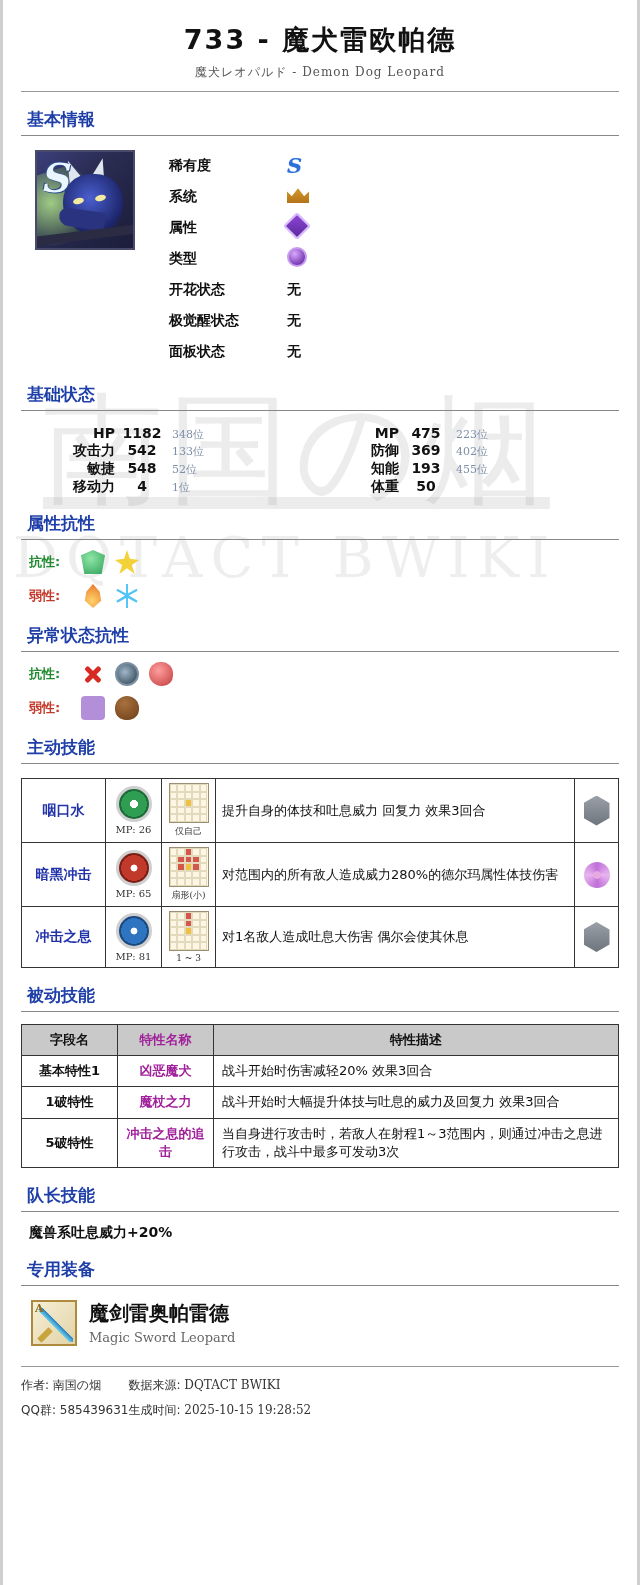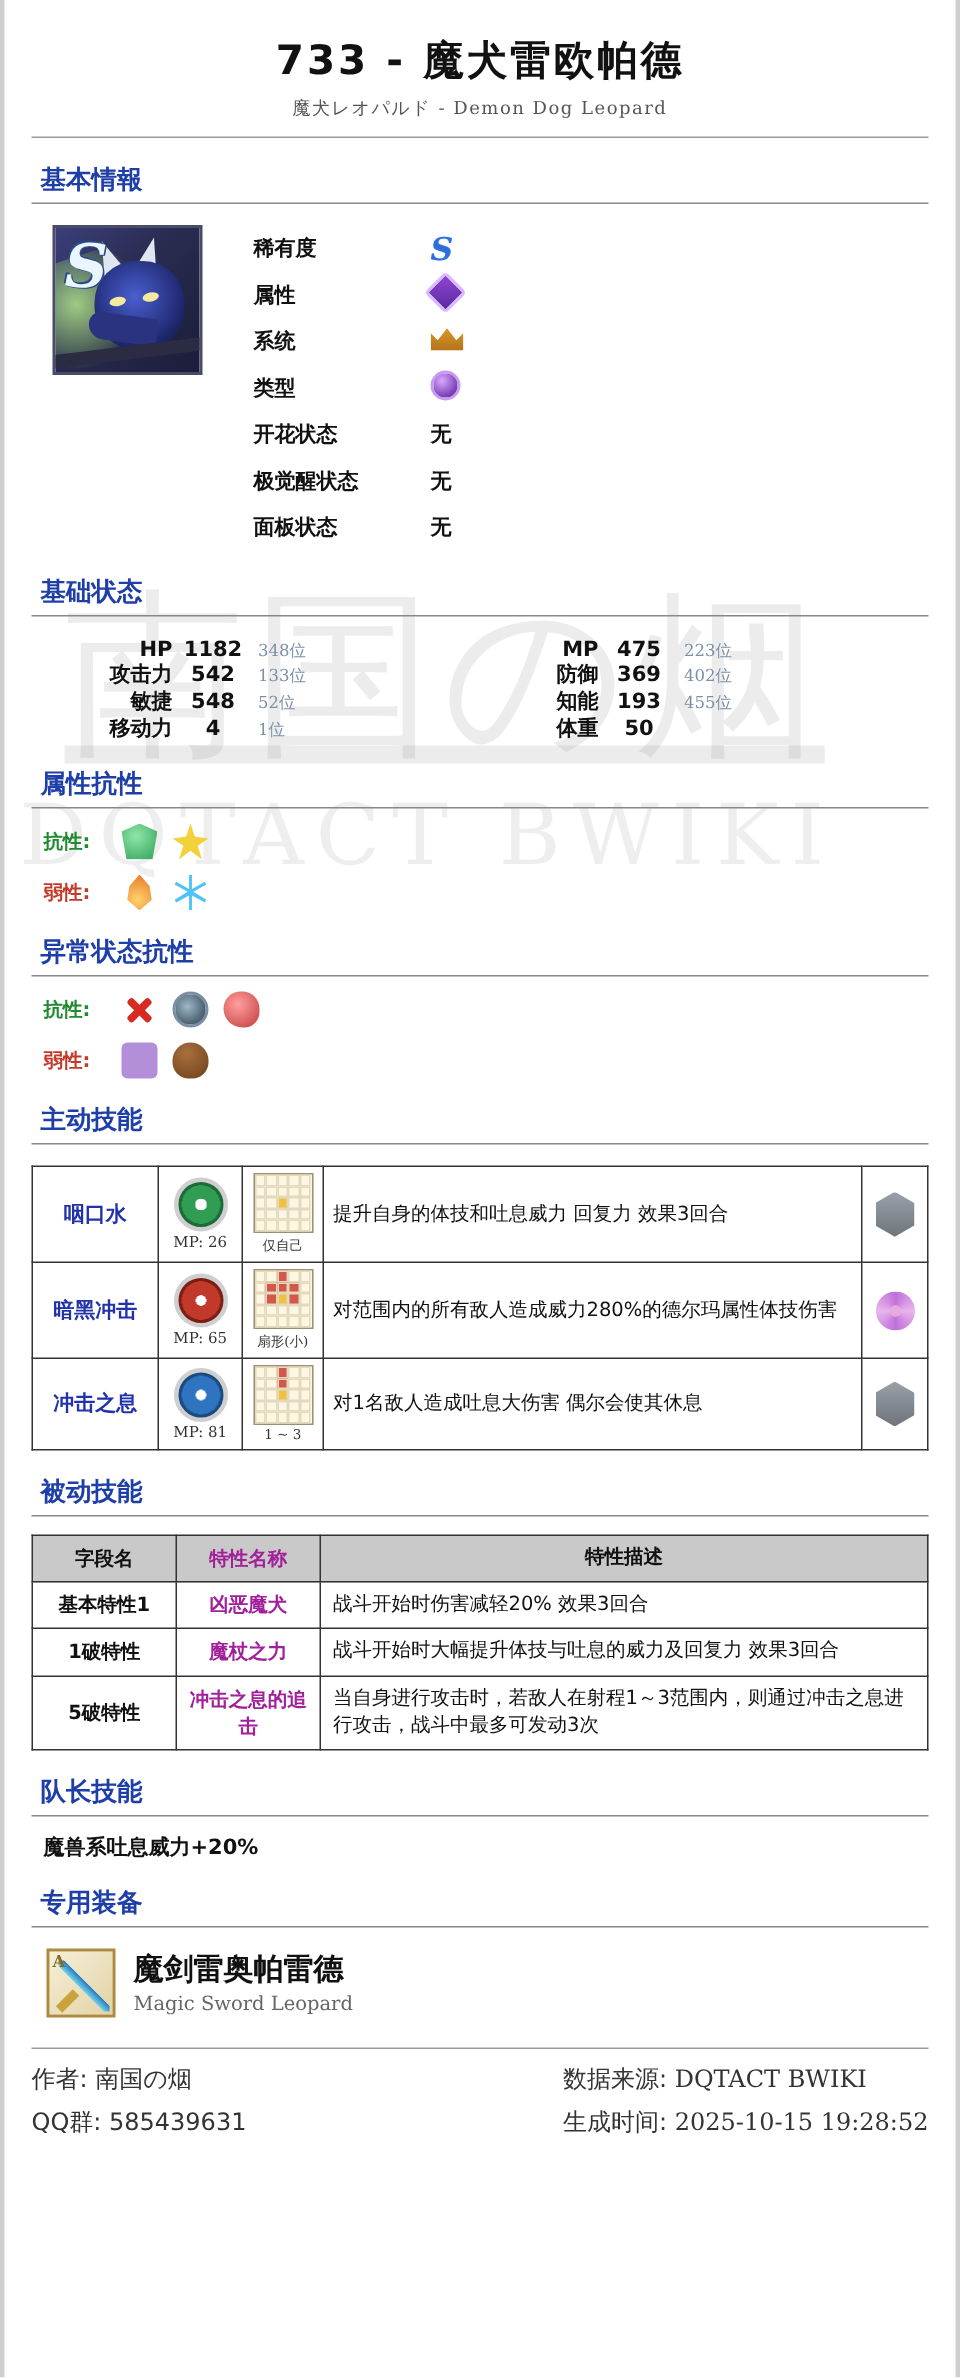--- a/index.html
+++ b/index.html
@@ -310,22 +310,22 @@
     position:absolute; left:2px; top:0px; font-size:11px; font-weight:bold; color:#8a6a20;
     font-family:"DejaVu Serif", serif;
   }
   .equip-text{ margin-left:12px; }
   .equip-jp{ font-size:20px; font-weight:bold; font-family:"DejaVu Sans", sans-serif;}
   .equip-en{ font-size:13px; color:#666; font-family:"DejaVu Serif", serif; margin-top:3px;}
 
   
   .footer{
     margin-top:20px; border-top:1px solid #999; padding-top:10px;
-    display:flex; justify-content:space-between;
-    font-size:16px; color:#333;
+    display:flex; justify-content:flex-start;
+    font-size:12px; color:#333;
   }
   .footer .col div{ margin-bottom:8px; font-family:"DejaVu Sans", sans-serif;}
   .footer .mono{ font-family:"DejaVu Serif", serif; }
   .footer .right{ text-align:left; }
 </style>
 </head>
 <body>
 
 <div class="page">
 
@@ -357,26 +357,26 @@
         <div class="bar"></div>
         <div class="rank">S</div>
       </div>
 
       <div class="info-table">
         <div class="info-row">
           <div class="info-label">稀有度</div>
           <div class="info-val"><span class="s-badge">S</span></div>
         </div>
         <div class="info-row">
+          <div class="info-label">系统</div>
+          <div class="info-val"><span class="crown"></span></div>
+        </div>
+        <div class="info-row">
           <div class="info-label">属性</div>
           <div class="info-val"><span class="dia"></span></div>
-        </div>
-        <div class="info-row">
-          <div class="info-label">系统</div>
-          <div class="info-val"><span class="crown"></span></div>
         </div>
         <div class="info-row">
           <div class="info-label">类型</div>
           <div class="info-val"><span class="orb"></span></div>
         </div>
         <div class="info-row">
           <div class="info-label">开花状态</div>
           <div class="info-val">无</div>
         </div>
         <div class="info-row">

